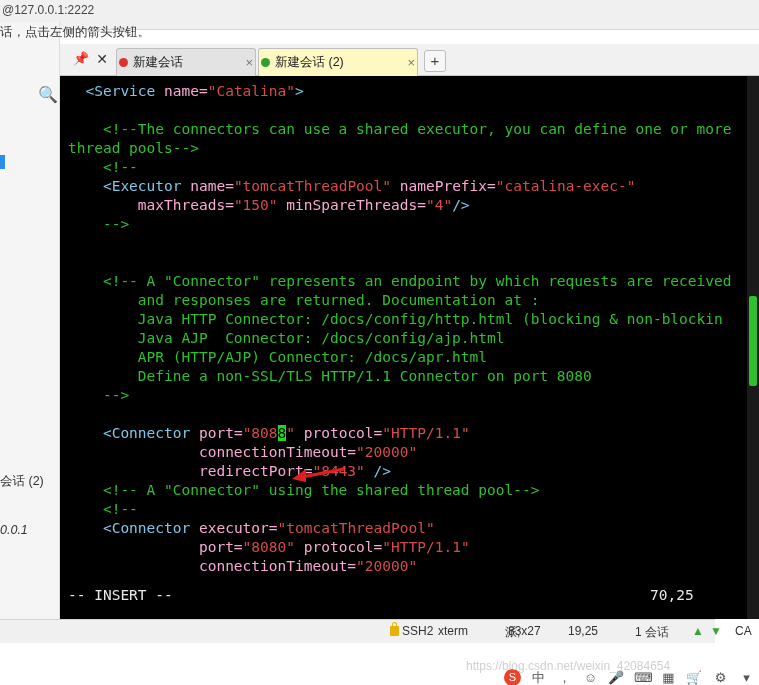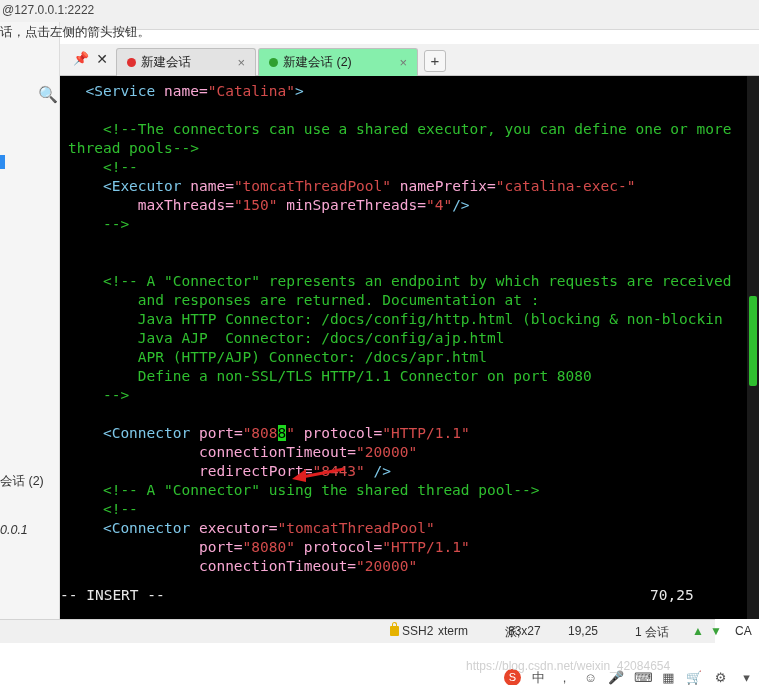--- a/index.html
+++ b/index.html
@@ -116,32 +116,32 @@
   .tab {
     position: absolute;
     top: 4px;
     height: 28px;
     box-sizing: border-box;
     border: 1px solid #bfbfbf;
     border-bottom: none;
     border-radius: 3px 3px 0 0;
     font-size: 12.5px;
     color: #222;
-    padding: 0 10px;
+    padding: 0 2px;
     display: flex;
     align-items: center;
     white-space: nowrap;
   }
   .tab.inactive {
     background: #e3e3e3;
     left: 56px;
     width: 140px;
   }
   .tab.active {
-    background: #86efac;
+    background: #fef9c3;
     left: 198px;
     width: 160px;
     font-weight: normal;
   }
   .tab .dot {
     width: 9px; height: 9px;
     border-radius: 50%;
     margin-right: 5px;
     flex: 0 0 auto;
   }
@@ -188,21 +188,21 @@
   .c-attr  { color: #f9a8d4; }
   .c-str   { color: #d34b4b; }
   .c-cmt   { color: #2fbf2f; }
   .c-plain { color: #c8c8c8; }
   .cursor-block {
     background: #1fd81f;
     color: #000;
   }
   .status-line {
     position: absolute;
-    left: 0; bottom: 16px;
+    left: 8px; bottom: 16px;
     font-family: "DejaVu Sans Mono", "Liberation Mono", monospace;
     font-size: 14.5px;
     color: #e8e8e8;
     white-space: pre;
   }
   .status-pos {
     position: absolute;
     left: 590px; bottom: 16px;
     font-family: "DejaVu Sans Mono", "Liberation Mono", monospace;
     font-size: 14.5px;

